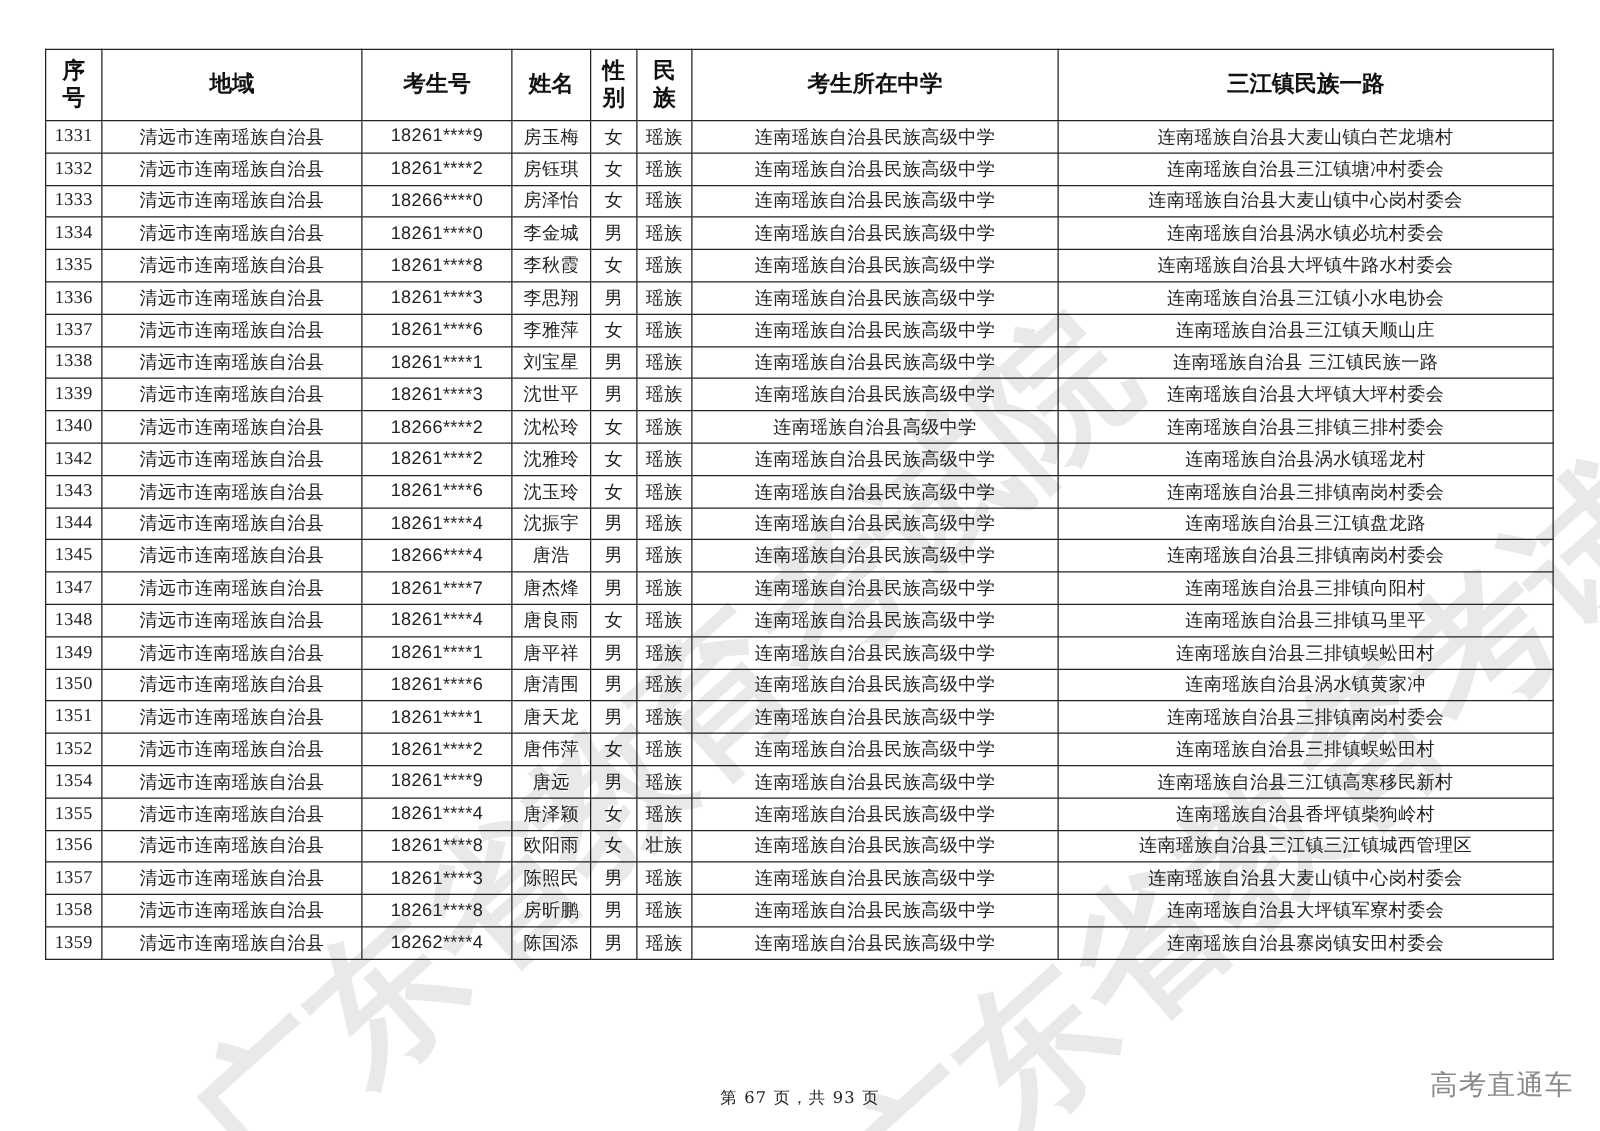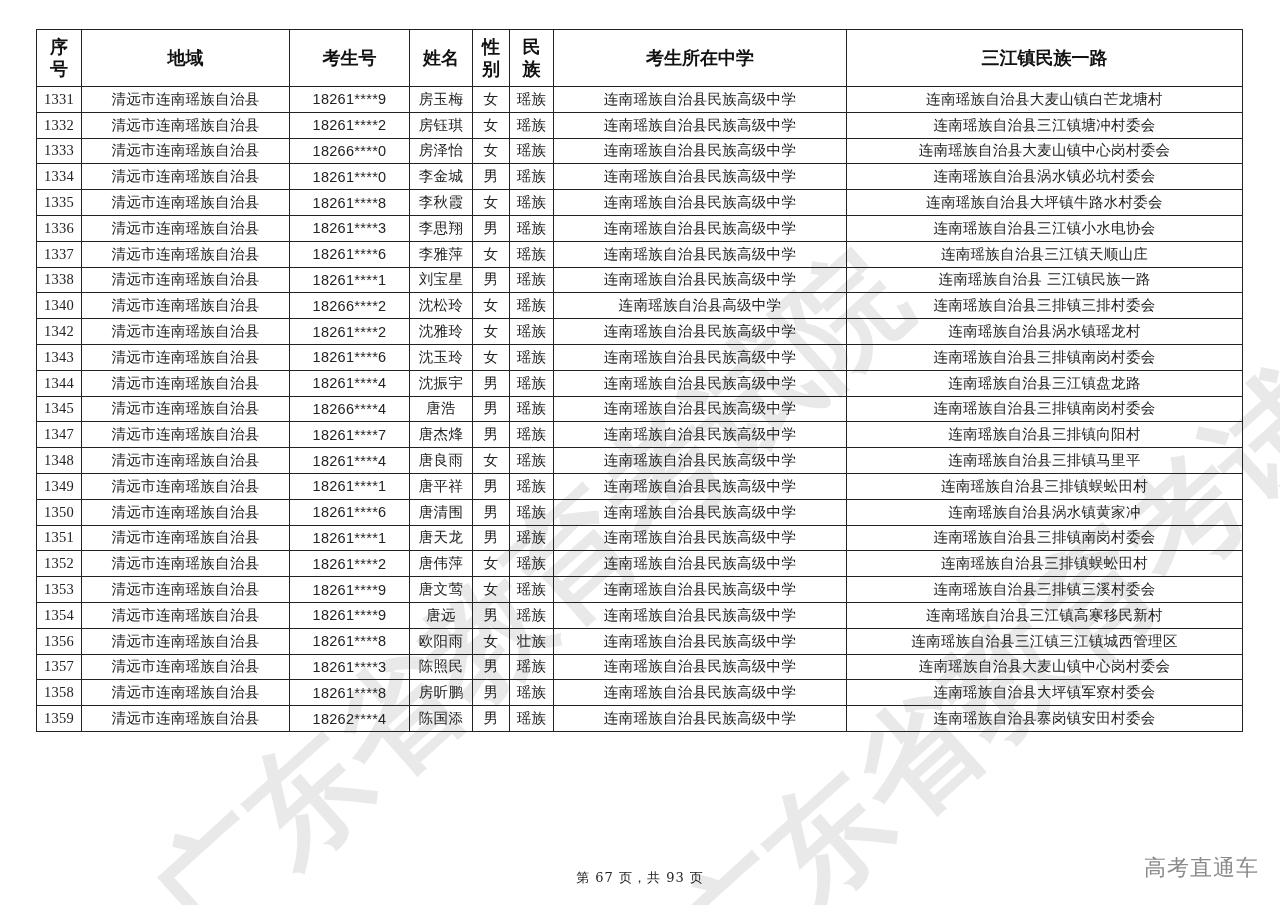--- a/index.html
+++ b/index.html
@@ -1,19 +1,19 @@
 <!DOCTYPE html>
 <html><head>
 <meta charset="utf-8">
 <style>
   html, body { margin: 0; padding: 0; background: #ffffff; }
   body { width: 1280px; height: 905px; position: relative; overflow: hidden;
          font-family: "DejaVu Serif", "Liberation Serif", serif; color: #1a1a1a; }
   .page { position: absolute; left: 0; top: 0; width: 1280px; height: 905px; }
-  table.roster { position: absolute; left: 36px; top: 29px; width: 1206px;
+  table.roster { position: absolute; left: 36px; top: 39px; width: 1206px;
                  border-collapse: collapse; table-layout: fixed; }
   table.roster th, table.roster td { border: 1.6px solid #222; padding: 0; text-align: center;
                  white-space: nowrap; overflow: hidden; }
   table.roster th { height: 56px; font-size: 18px; font-weight: bold;
                  font-family: "DejaVu Sans", "Liberation Sans", sans-serif; line-height: 22px; color: #111; }
   table.roster td { height: 24.8px; font-size: 14.5px; color: #222; letter-spacing: 0.3px; }
   td.seq { font-family: "Liberation Serif", "DejaVu Serif", serif; font-size: 17px; letter-spacing: 0; }
   td.id { font-family: Liberation Sans, sans-serif; font-size: 16.5px; letter-spacing: 0; }
   td.region { letter-spacing: 2px; }
   td.name { letter-spacing: 2px; }
@@ -133,20 +133,30 @@
           <td class="seq">1338</td>
           <td class="region">清远市连南瑶族自治县</td>
           <td class="id">18261****1</td>
           <td class="name">刘宝星</td>
           <td class="gender">男</td>
           <td class="eth">瑶族</td>
           <td class="school">连南瑶族自治县民族高级中学</td>
           <td class="hukou">连南瑶族自治县 三江镇民族一路</td>
         </tr>
         <tr>
+          <td class="seq">1339</td>
+          <td class="region">清远市连南瑶族自治县</td>
+          <td class="id">18261****3</td>
+          <td class="name">沈世平</td>
+          <td class="gender">男</td>
+          <td class="eth">瑶族</td>
+          <td class="school">连南瑶族自治县民族高级中学</td>
+          <td class="hukou">连南瑶族自治县大坪镇大坪村委会</td>
+        </tr>
+        <tr>
           <td class="seq">1340</td>
           <td class="region">清远市连南瑶族自治县</td>
           <td class="id">18266****2</td>
           <td class="name">沈松玲</td>
           <td class="gender">女</td>
           <td class="eth">瑶族</td>
           <td class="school">连南瑶族自治县高级中学</td>
           <td class="hukou">连南瑶族自治县三排镇三排村委会</td>
         </tr>
         <tr>
@@ -243,38 +253,38 @@
           <td class="seq">1352</td>
           <td class="region">清远市连南瑶族自治县</td>
           <td class="id">18261****2</td>
           <td class="name">唐伟萍</td>
           <td class="gender">女</td>
           <td class="eth">瑶族</td>
           <td class="school">连南瑶族自治县民族高级中学</td>
           <td class="hukou">连南瑶族自治县三排镇蜈蚣田村</td>
         </tr>
         <tr>
-          <td class="seq">1353</td>
-          <td class="region">清远市连南瑶族自治县</td>
-          <td class="id">18261****9</td>
-          <td class="name">唐文莺</td>
-          <td class="gender">女</td>
-          <td class="eth">瑶族</td>
-          <td class="school">连南瑶族自治县民族高级中学</td>
-          <td class="hukou">连南瑶族自治县三排镇三溪村委会</td>
-        </tr>
-        <tr>
           <td class="seq">1354</td>
           <td class="region">清远市连南瑶族自治县</td>
           <td class="id">18261****9</td>
           <td class="name">唐远</td>
           <td class="gender">男</td>
           <td class="eth">瑶族</td>
           <td class="school">连南瑶族自治县民族高级中学</td>
           <td class="hukou">连南瑶族自治县三江镇高寒移民新村</td>
+        </tr>
+        <tr>
+          <td class="seq">1355</td>
+          <td class="region">清远市连南瑶族自治县</td>
+          <td class="id">18261****4</td>
+          <td class="name">唐泽颖</td>
+          <td class="gender">女</td>
+          <td class="eth">瑶族</td>
+          <td class="school">连南瑶族自治县民族高级中学</td>
+          <td class="hukou">连南瑶族自治县香坪镇柴狗岭村</td>
         </tr>
         <tr>
           <td class="seq">1356</td>
           <td class="region">清远市连南瑶族自治县</td>
           <td class="id">18261****8</td>
           <td class="name">欧阳雨</td>
           <td class="gender">女</td>
           <td class="eth">壮族</td>
           <td class="school">连南瑶族自治县民族高级中学</td>
           <td class="hukou">连南瑶族自治县三江镇三江镇城西管理区</td>

